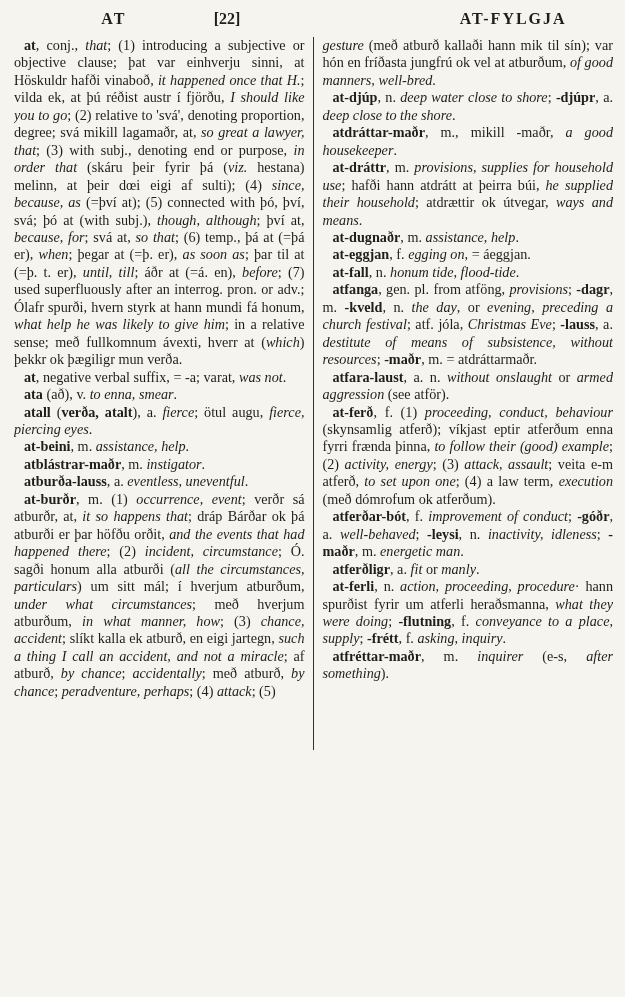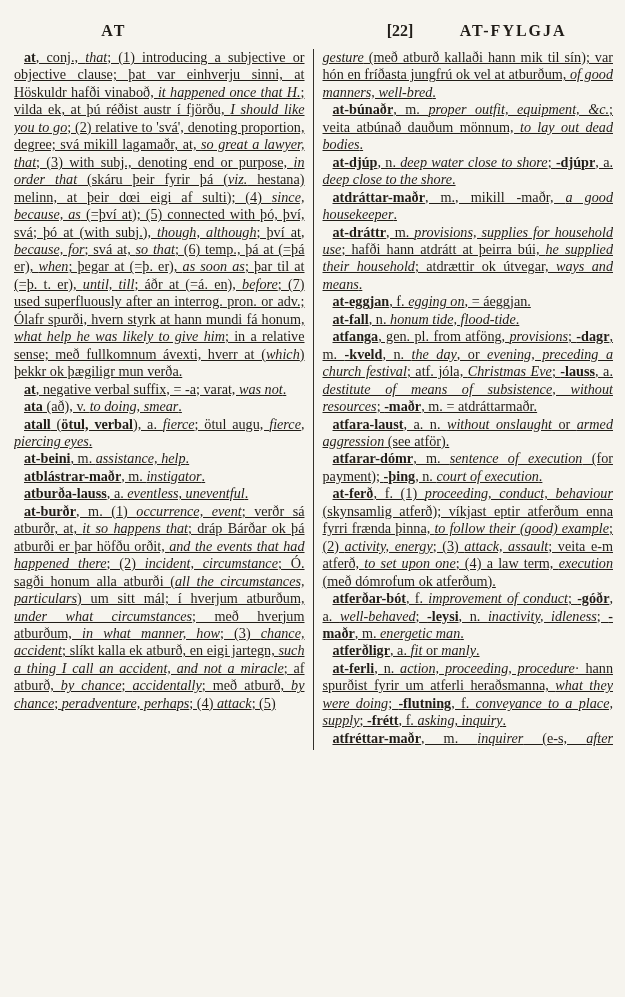--- a/index.html
+++ b/index.html
@@ -4,40 +4,39 @@
 <style>
   html, body { margin: 0; padding: 0; }
   body {
     width: 625px; height: 997px;
     background: #f6f4ee;
     font-family: "Liberation Serif", "DejaVu Serif", serif;
     color: #211d18;
   }
   .page {
     width: 625px; height: 750px;
-    padding: 22px 12px 0 14px;
+    padding: 10px 12px 0 14px;
     box-sizing: border-box;
     overflow: hidden;
   }
   .header {
     display: grid;
     grid-template-columns: 1fr 1fr 1fr;
     align-items: baseline;
     font-weight: 700;
     font-size: 16px;
     margin-bottom: 9px;
   }
   .header .hw { text-align: center; letter-spacing: 2px; }
-  .header .pn { text-align: right; letter-spacing: 0; }
+  .header .pn { text-align: left; letter-spacing: 0; }
   .columns {
     display: flex;
     align-items: stretch;
     height: 950px;
     overflow: hidden;
-    text-decoration: underline;
   }
   .col {
     flex: 1 1 50%;
     text-align: justify;
     font-size: 14.2px;
     line-height: 17.45px;
     hyphens: auto;
     -webkit-hyphens: auto;
   }
   .col-left  { padding-right: 8px; }
@@ -53,38 +52,37 @@
 <div class="page">
   <div class="header">
     <span class="hw">AT</span>
     <span class="pn">[22]</span>
     <span class="hw">AT-FYLGJA</span>
   </div>
   <div class="columns">
     <div class="col col-left">
         <p class="entry"><span class="seg-b">at</span><span class="seg-n">, conj., </span><span class="seg-i">that</span><span class="seg-n">; (1) introducing a subjective or objective clause; þat var einhverju sinni, at Höskuldr hafði vinaboð, </span><span class="seg-i">it happened once that H.</span><span class="seg-n">; vilda ek, at þú réðist austr í fjörðu, </span><span class="seg-i">I should like you to go</span><span class="seg-n">; (2) relative to 'svá', denoting proportion, degree; svá mikill lagamaðr, at, </span><span class="seg-i">so great a lawyer, that</span><span class="seg-n">; (3) with subj., denoting end or purpose, </span><span class="seg-i">in order that</span><span class="seg-n"> (skáru þeir fyrir þá (</span><span class="seg-i">viz.</span><span class="seg-n"> hestana) melinn, at þeir dœi eigi af sulti); (4) </span><span class="seg-i">since, because, as</span><span class="seg-n"> (=því at); (5) connected with þó, því, svá; þó at (with subj.), </span><span class="seg-i">though, although</span><span class="seg-n">; því at, </span><span class="seg-i">because, for</span><span class="seg-n">; svá at, </span><span class="seg-i">so that</span><span class="seg-n">; (6) temp., þá at (=þá er), </span><span class="seg-i">when</span><span class="seg-n">; þegar at (=þ. er), </span><span class="seg-i">as soon as</span><span class="seg-n">; þar til at (=þ. t. er), </span><span class="seg-i">until, till</span><span class="seg-n">; áðr at (=á. en), </span><span class="seg-i">before</span><span class="seg-n">; (7) used superfluously after an interrog. pron. or adv.; Ólafr spurði, hvern styrk at hann mundi fá honum, </span><span class="seg-i">what help he was likely to give him</span><span class="seg-n">; in a relative sense; með fullkomnum ávexti, hverr at (</span><span class="seg-i">which</span><span class="seg-n">) þekkr ok þægiligr mun verða.</span></p>
         <p class="entry"><span class="seg-b">at</span><span class="seg-n">, negative verbal suffix, = -a; varat, </span><span class="seg-i">was not</span><span class="seg-n">.</span></p>
-        <p class="entry"><span class="seg-b">ata</span><span class="seg-n"> (að), v. </span><span class="seg-i">to doing, smear</span><span class="seg-n">.</span></p>
-        <p class="entry"><span class="seg-b">atall</span><span class="seg-n"> (</span><span class="seg-b">ötul, verbal</span><span class="seg-n">), a. </span><span class="seg-i">fierce</span><span class="seg-n">; ötul augu, </span><span class="seg-i">fierce, piercing eyes</span><span class="seg-n">.</span></p>
+        <p class="entry"><span class="seg-b">ata</span><span class="seg-n"> (að), v. </span><span class="seg-i">to enna, smear</span><span class="seg-n">.</span></p>
+        <p class="entry"><span class="seg-b">atall</span><span class="seg-n"> (</span><span class="seg-b">verða, atalt</span><span class="seg-n">), a. </span><span class="seg-i">fierce</span><span class="seg-n">; ötul augu, </span><span class="seg-i">fierce, piercing eyes</span><span class="seg-n">.</span></p>
         <p class="entry"><span class="seg-b">at-beini</span><span class="seg-n">, m. </span><span class="seg-i">assistance, help</span><span class="seg-n">.</span></p>
         <p class="entry"><span class="seg-b">atblástrar-maðr</span><span class="seg-n">, m. </span><span class="seg-i">instigator</span><span class="seg-n">.</span></p>
         <p class="entry"><span class="seg-b">atburða-lauss</span><span class="seg-n">, a. </span><span class="seg-i">eventless, uneventful</span><span class="seg-n">.</span></p>
         <p class="entry"><span class="seg-b">at-burðr</span><span class="seg-n">, m. (1) </span><span class="seg-i">occurrence, event</span><span class="seg-n">; verðr sá atburðr, at, </span><span class="seg-i">it so happens that</span><span class="seg-n">; dráp Bárðar ok þá atburði er þar höfðu orðit, </span><span class="seg-i">and the events that had happened there</span><span class="seg-n">; (2) </span><span class="seg-i">incident, circumstance</span><span class="seg-n">; Ó. sagði honum alla atburði (</span><span class="seg-i">all the circumstances, particulars</span><span class="seg-n">) um sitt mál; í hverjum atburðum, </span><span class="seg-i">under what circumstances</span><span class="seg-n">; með hverjum atburðum, </span><span class="seg-i">in what manner, how</span><span class="seg-n">; (3) </span><span class="seg-i">chance, accident</span><span class="seg-n">; slíkt kalla ek atburð, en eigi jartegn, </span><span class="seg-i">such a thing I call an accident, and not a miracle</span><span class="seg-n">; af atburð, </span><span class="seg-i">by chance</span><span class="seg-n">; </span><span class="seg-i">accidentally</span><span class="seg-n">; með atburð, </span><span class="seg-i">by chance</span><span class="seg-n">; </span><span class="seg-i">peradventure, perhaps</span><span class="seg-n">; (4) </span><span class="seg-i">attack</span><span class="seg-n">; (5)</span></p>
       </div>
     <div class="col col-right">
         <p class="entry no-indent"><span class="seg-i">gesture</span><span class="seg-n"> (með atburð kallaði hann mik til sín); var hón en fríðasta jungfrú ok vel at atburðum, </span><span class="seg-i">of good manners, well-bred</span><span class="seg-n">.</span></p>
-        <p class="entry"><span class="seg-b">at-búnaðr</span><span class="seg-n">, m. </span><span class="seg-i">proper outfit, equipment, &amp;c.</span><span class="seg-n">; veita atbúnað dauðum mönnum, </span><span class="seg-i">to lay out dead bodies</span><span class="seg-n">.</span></p>
         <p class="entry"><span class="seg-b">at-djúp</span><span class="seg-n">, n. </span><span class="seg-i">deep water close to shore</span><span class="seg-n">; </span><span class="seg-b">-djúpr</span><span class="seg-n">, a. </span><span class="seg-i">deep close to the shore</span><span class="seg-n">.</span></p>
         <p class="entry"><span class="seg-b">atdráttar-maðr</span><span class="seg-n">, m., mikill -maðr, </span><span class="seg-i">a good housekeeper</span><span class="seg-n">.</span></p>
         <p class="entry"><span class="seg-b">at-dráttr</span><span class="seg-n">, m. </span><span class="seg-i">provisions, supplies for household use</span><span class="seg-n">; hafði hann atdrátt at þeirra búi, </span><span class="seg-i">he supplied their household</span><span class="seg-n">; atdrættir ok útvegar, </span><span class="seg-i">ways and means</span><span class="seg-n">.</span></p>
+        <p class="entry"><span class="seg-b">at-dugnaðr</span><span class="seg-n">, m. </span><span class="seg-i">assistance, help</span><span class="seg-n">.</span></p>
         <p class="entry"><span class="seg-b">at-eggjan</span><span class="seg-n">, f. </span><span class="seg-i">egging on</span><span class="seg-n">, = áeggjan.</span></p>
         <p class="entry"><span class="seg-b">at-fall</span><span class="seg-n">, n. </span><span class="seg-i">honum tide, flood-tide</span><span class="seg-n">.</span></p>
         <p class="entry"><span class="seg-b">atfanga</span><span class="seg-n">, gen. pl. from atföng, </span><span class="seg-i">provisions</span><span class="seg-n">; </span><span class="seg-b">-dagr</span><span class="seg-n">, m. </span><span class="seg-b">-kveld</span><span class="seg-n">, n. </span><span class="seg-i">the day</span><span class="seg-n">, or </span><span class="seg-i">evening, preceding a church festival</span><span class="seg-n">; atf. jóla, </span><span class="seg-i">Christmas Eve</span><span class="seg-n">; </span><span class="seg-b">-lauss</span><span class="seg-n">, a. </span><span class="seg-i">destitute of means of subsistence, without resources</span><span class="seg-n">; </span><span class="seg-b">-maðr</span><span class="seg-n">, m. = atdráttarmaðr.</span></p>
         <p class="entry"><span class="seg-b">atfara-laust</span><span class="seg-n">, a. n. </span><span class="seg-i">without onslaught</span><span class="seg-n"> or </span><span class="seg-i">armed aggression</span><span class="seg-n"> (see atför).</span></p>
-        <p class="entry"><span class="seg-b">atfarar-dómr</span><span class="seg-n">, m. </span><span class="seg-i">sentence of execution</span><span class="seg-n"> (for payment); </span><span class="seg-b">-þing</span><span class="seg-n">, n. </span><span class="seg-i">court of execution</span><span class="seg-n">.</span></p>
         <p class="entry"><span class="seg-b">at-ferð</span><span class="seg-n">, f. (1) </span><span class="seg-i">proceeding, conduct, behaviour</span><span class="seg-n"> (skynsamlig atferð); víkjast eptir atferðum enna fyrri frænda þinna, </span><span class="seg-i">to follow their (good) example</span><span class="seg-n">; (2) </span><span class="seg-i">activity, energy</span><span class="seg-n">; (3) </span><span class="seg-i">attack, assault</span><span class="seg-n">; veita e-m atferð, </span><span class="seg-i">to set upon one</span><span class="seg-n">; (4) a law term, </span><span class="seg-i">execution</span><span class="seg-n"> (með dómrofum ok atferðum).</span></p>
         <p class="entry"><span class="seg-b">atferðar-bót</span><span class="seg-n">, f. </span><span class="seg-i">improvement of conduct</span><span class="seg-n">; </span><span class="seg-b">-góðr</span><span class="seg-n">, a. </span><span class="seg-i">well-behaved</span><span class="seg-n">; </span><span class="seg-b">-leysi</span><span class="seg-n">, n. </span><span class="seg-i">inactivity, idleness</span><span class="seg-n">; </span><span class="seg-b">-maðr</span><span class="seg-n">, m. </span><span class="seg-i">energetic man</span><span class="seg-n">.</span></p>
         <p class="entry"><span class="seg-b">atferðligr</span><span class="seg-n">, a. </span><span class="seg-i">fit</span><span class="seg-n"> or </span><span class="seg-i">manly</span><span class="seg-n">.</span></p>
         <p class="entry"><span class="seg-b">at-ferli</span><span class="seg-n">, n. </span><span class="seg-i">action, proceeding, procedure</span><span class="seg-n">· hann spurðist fyrir um atferli heraðsmanna, </span><span class="seg-i">what they were doing</span><span class="seg-n">; </span><span class="seg-b">-flutning</span><span class="seg-n">, f. </span><span class="seg-i">conveyance to a place, supply</span><span class="seg-n">; </span><span class="seg-b">-frétt</span><span class="seg-n">, f. </span><span class="seg-i">asking, inquiry</span><span class="seg-n">.</span></p>
         <p class="entry"><span class="seg-b">atfréttar-maðr</span><span class="seg-n">, m. </span><span class="seg-i">inquirer</span><span class="seg-n"> (e-s, </span><span class="seg-i">after something</span><span class="seg-n">).</span></p>
       </div>
   </div>
 </div>
 
 </body></html>

